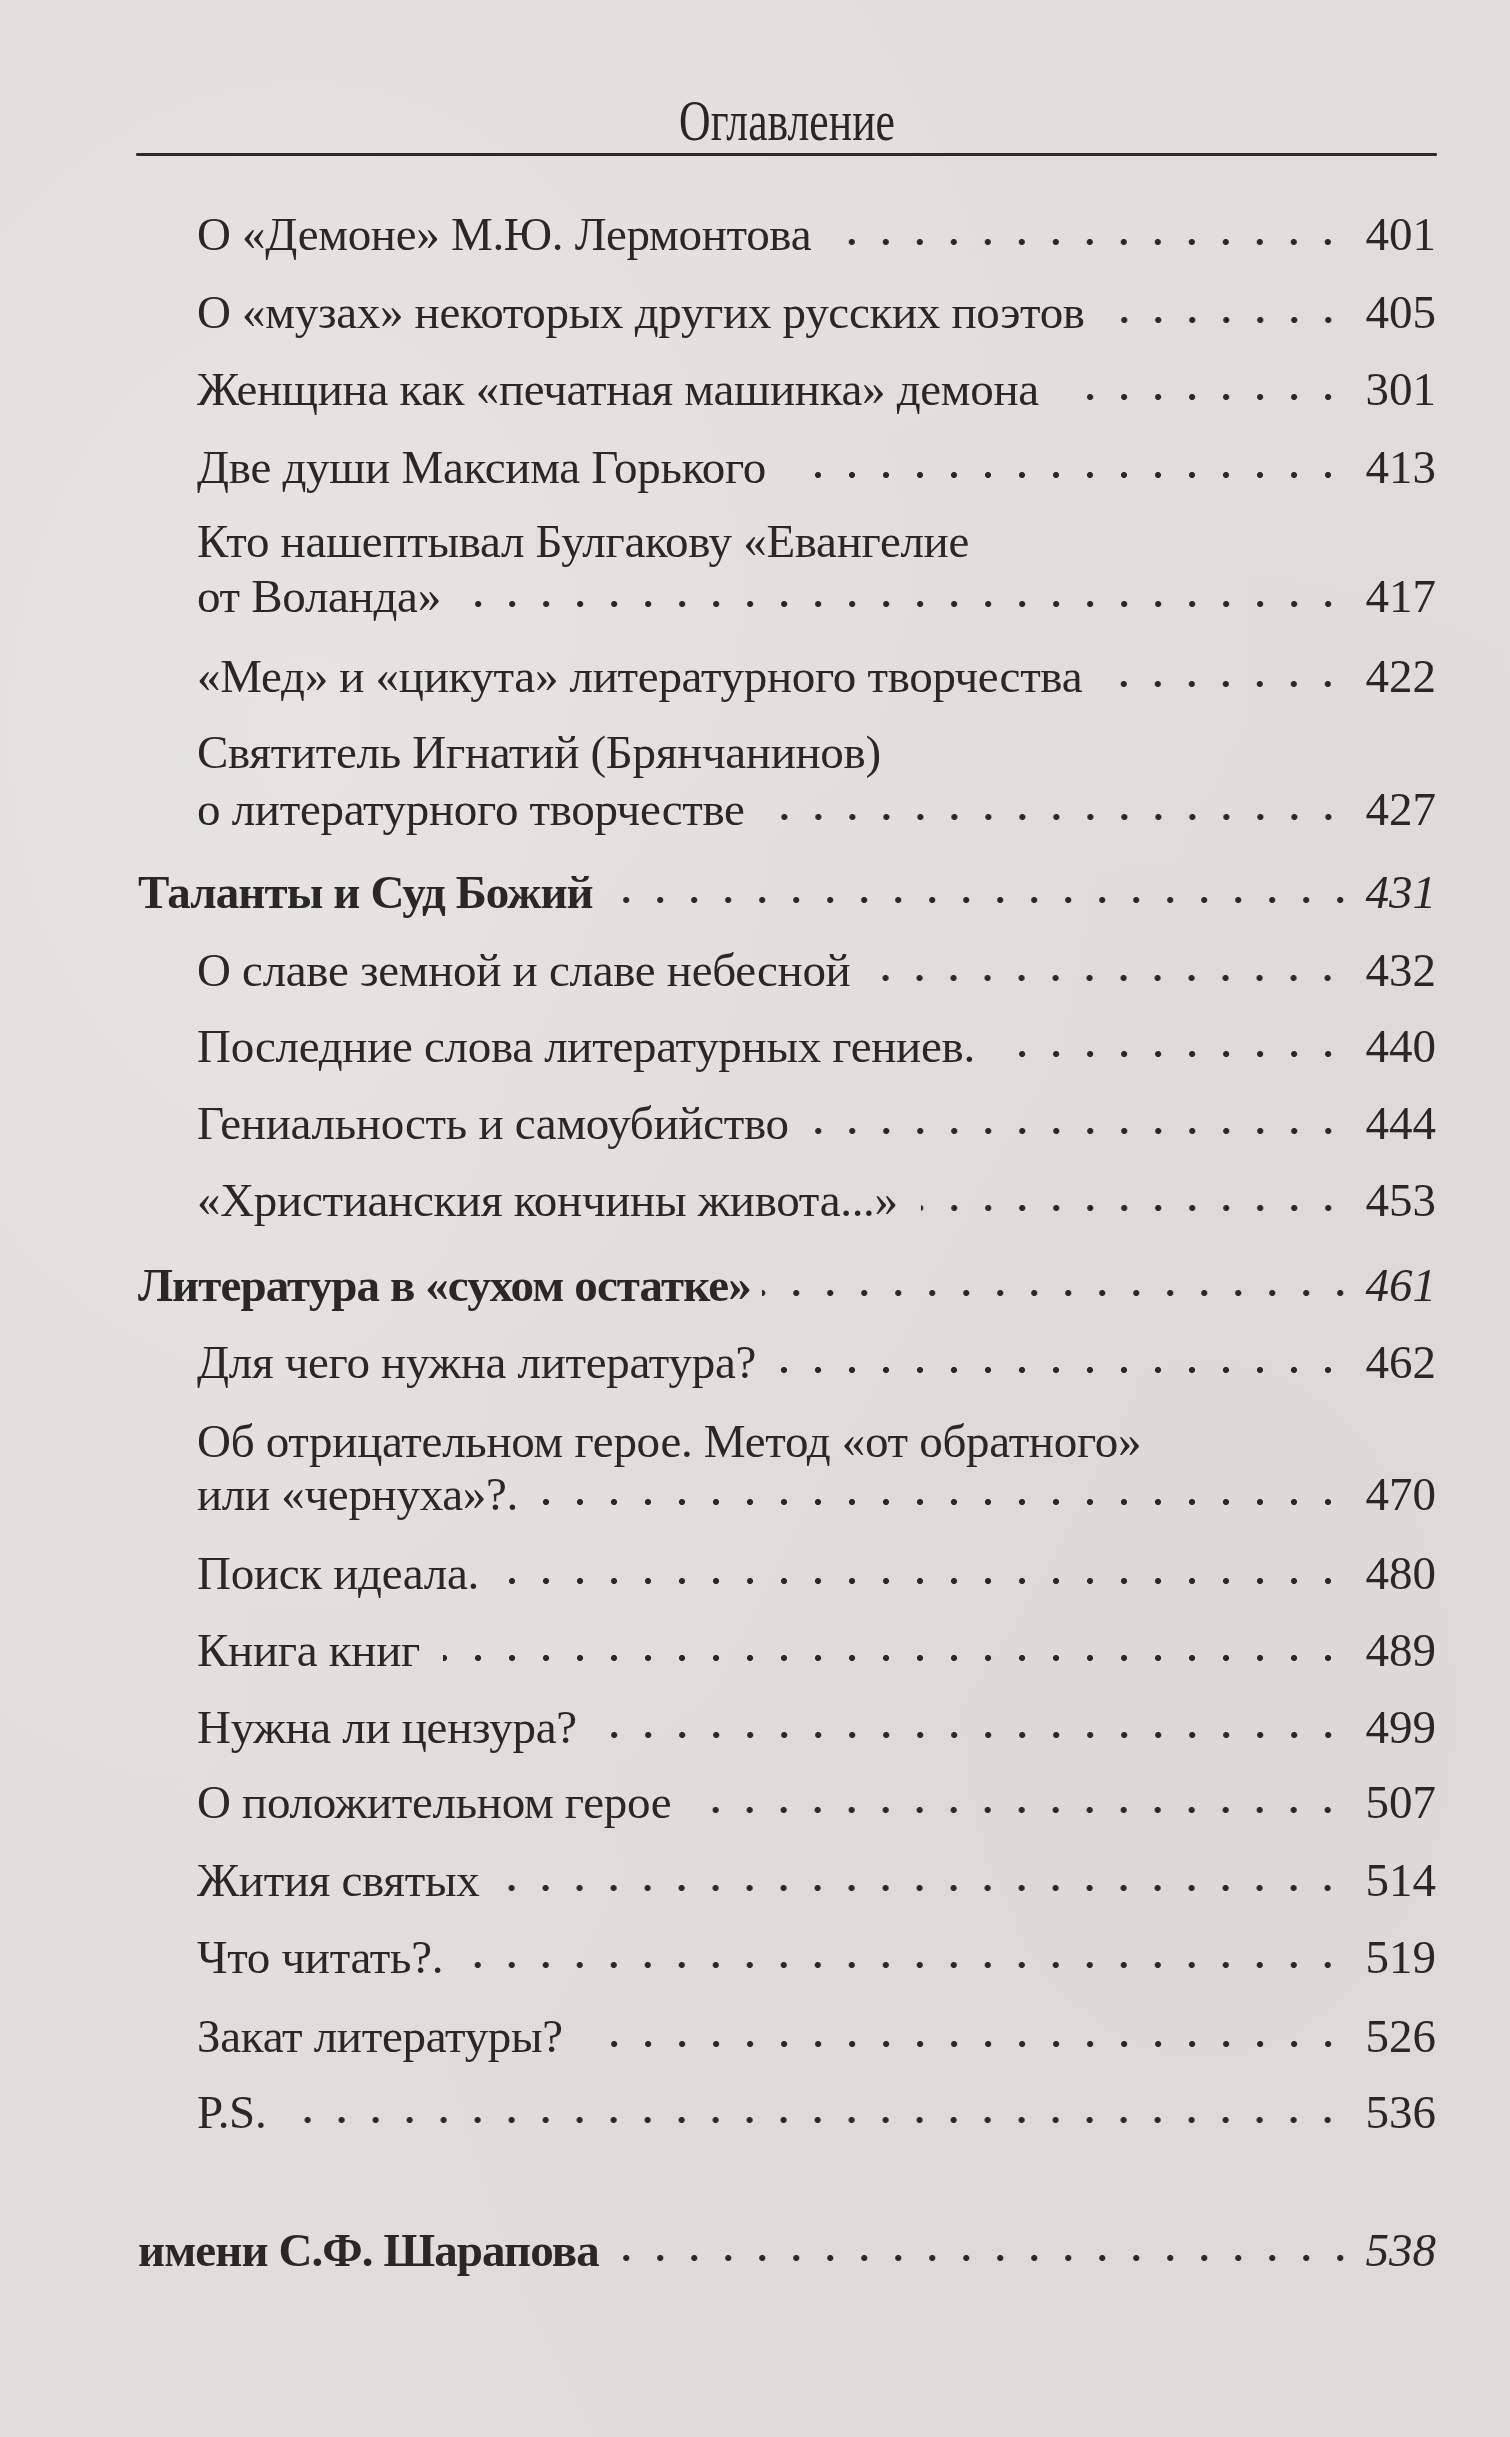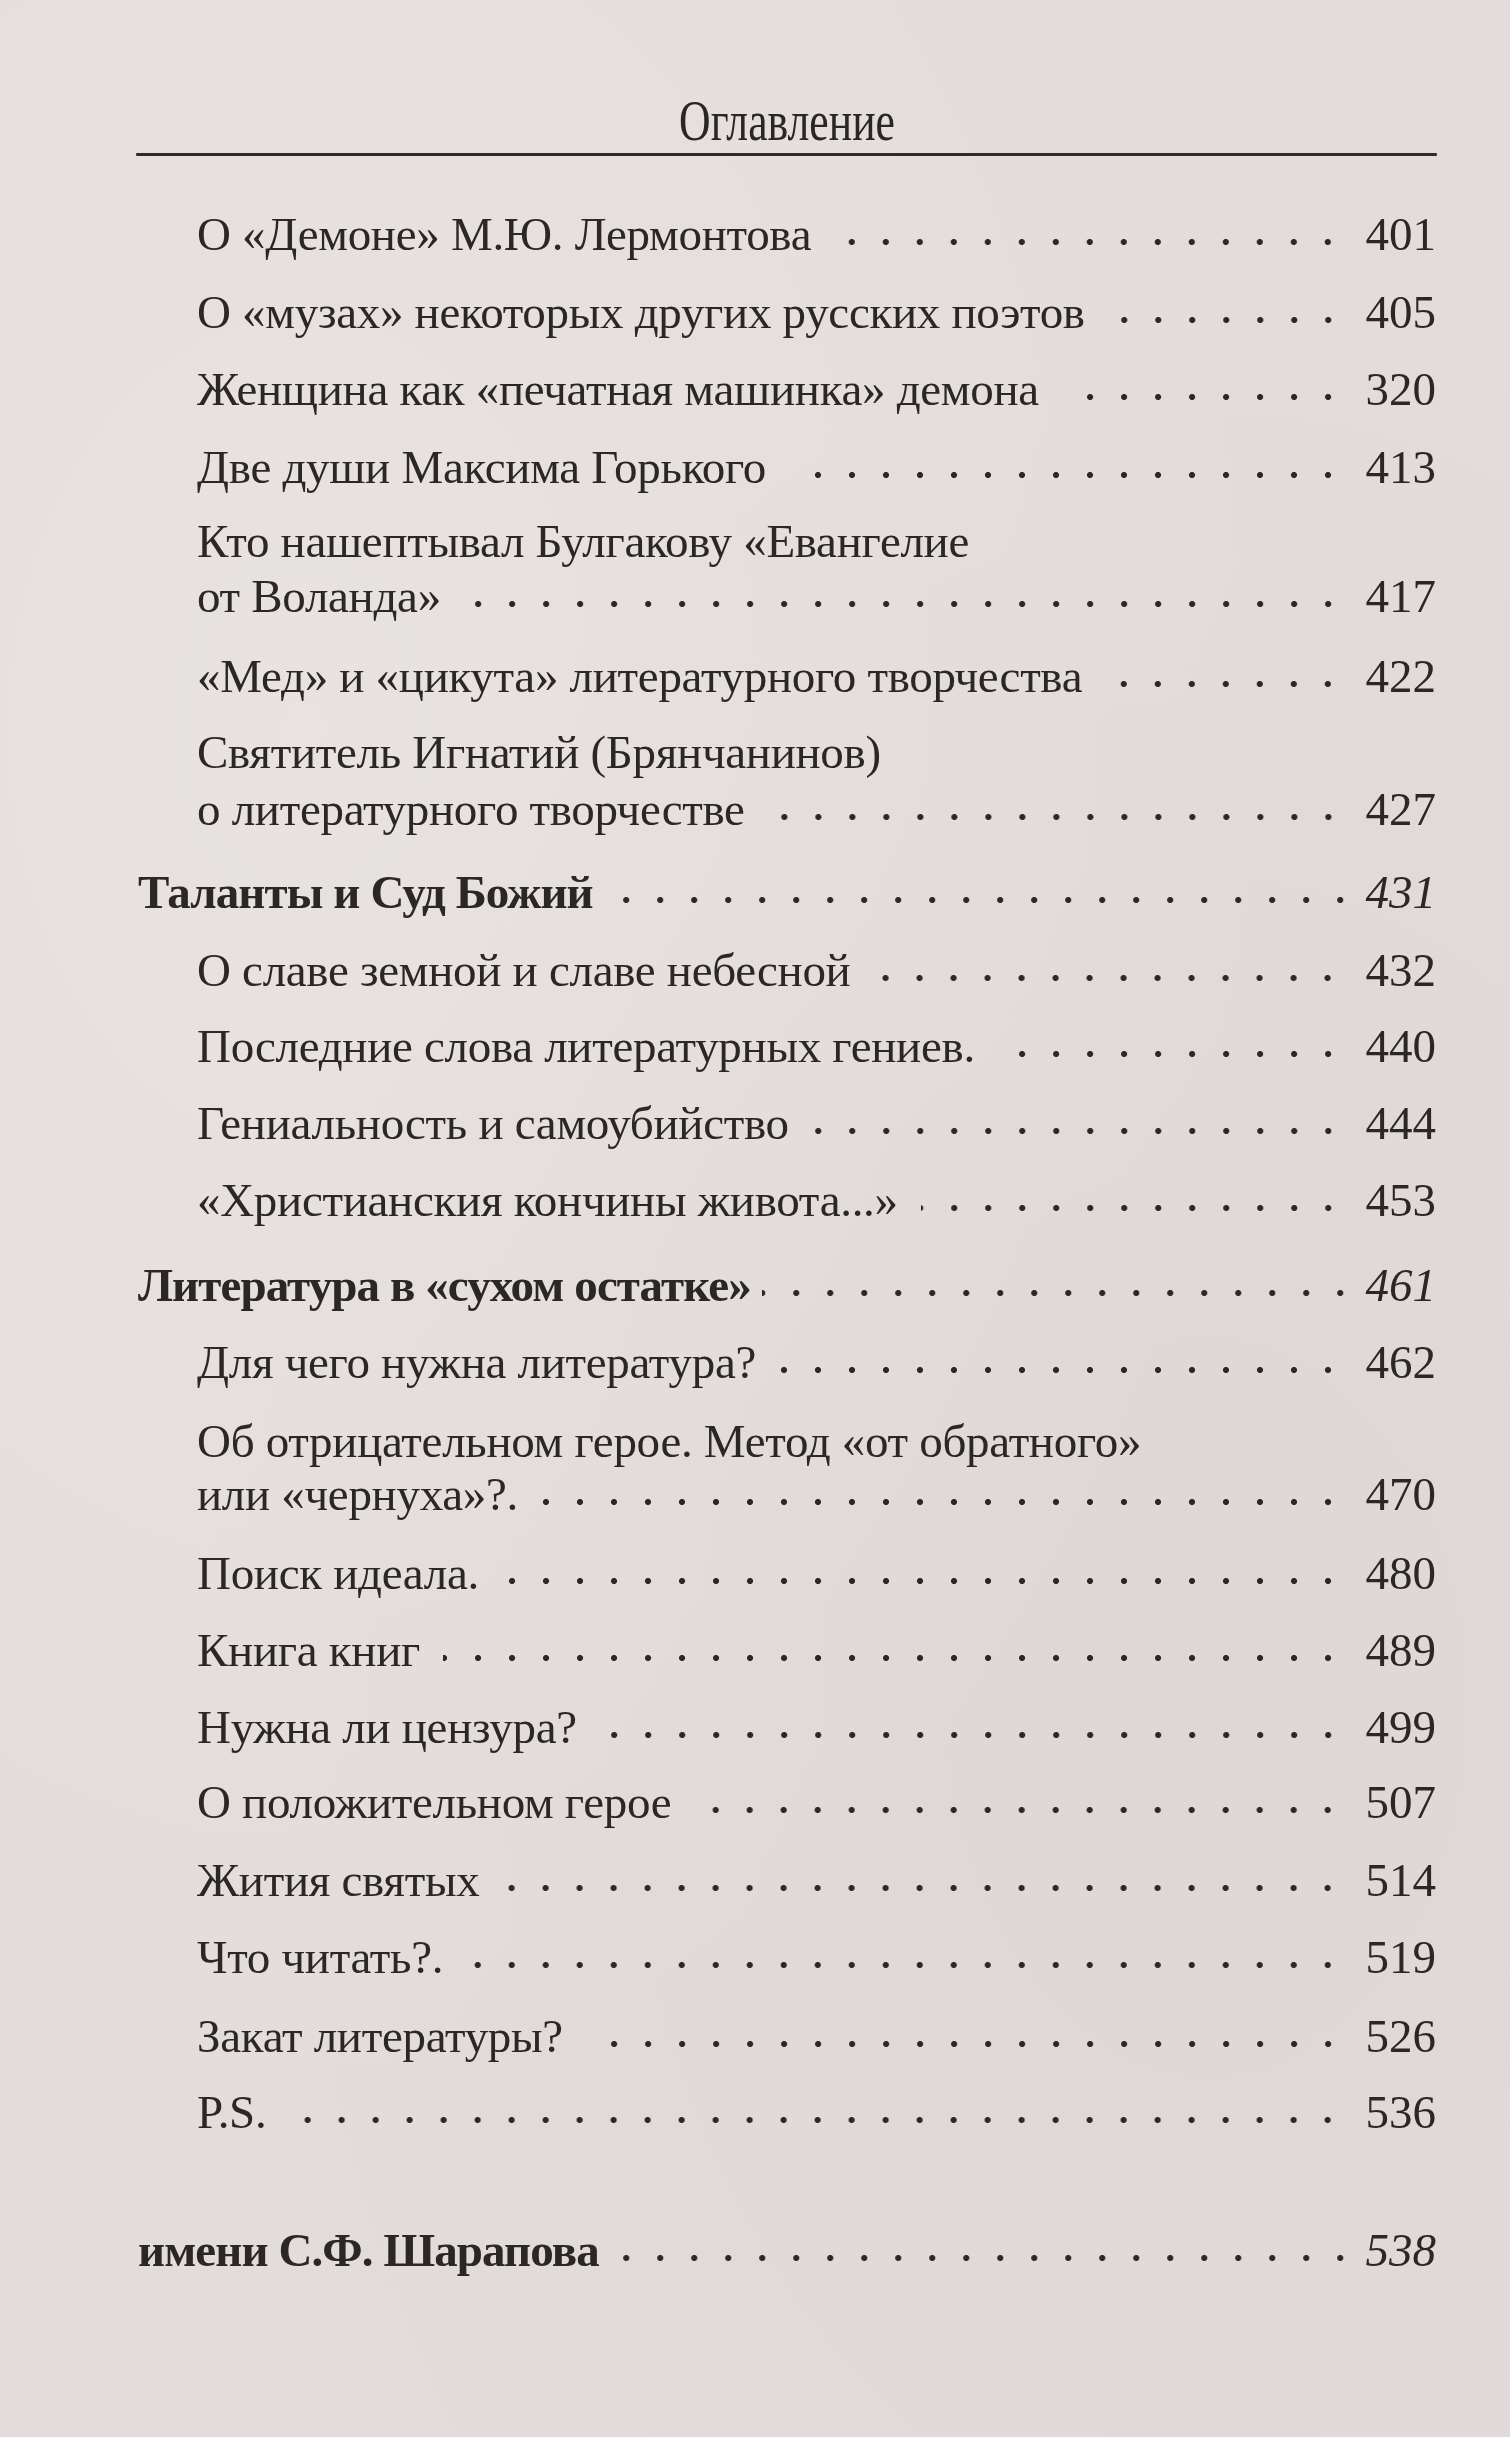--- a/index.html
+++ b/index.html
@@ -115,21 +115,21 @@
 
     <div class="toc-line sub" style="top:285px">
       <span class="toc-text">О «музах» некоторых других русских поэтов</span>
       <span class="leader"></span>
       <span class="page-num">405</span>
     </div>
 
     <div class="toc-line sub" style="top:362px">
       <span class="toc-text">Женщина  как «печатная машинка» демона</span>
       <span class="leader"></span>
-      <span class="page-num">320</span>
+      <span class="page-num">301</span>
     </div>
 
     <div class="toc-line sub" style="top:440px">
       <span class="toc-text">Две души Максима Горького</span>
       <span class="leader"></span>
       <span class="page-num">413</span>
     </div>
 
     <div class="toc-line sub" style="top:514px">
       <span class="toc-text">Кто нашептывал Булгакову «Евангелие</span>

